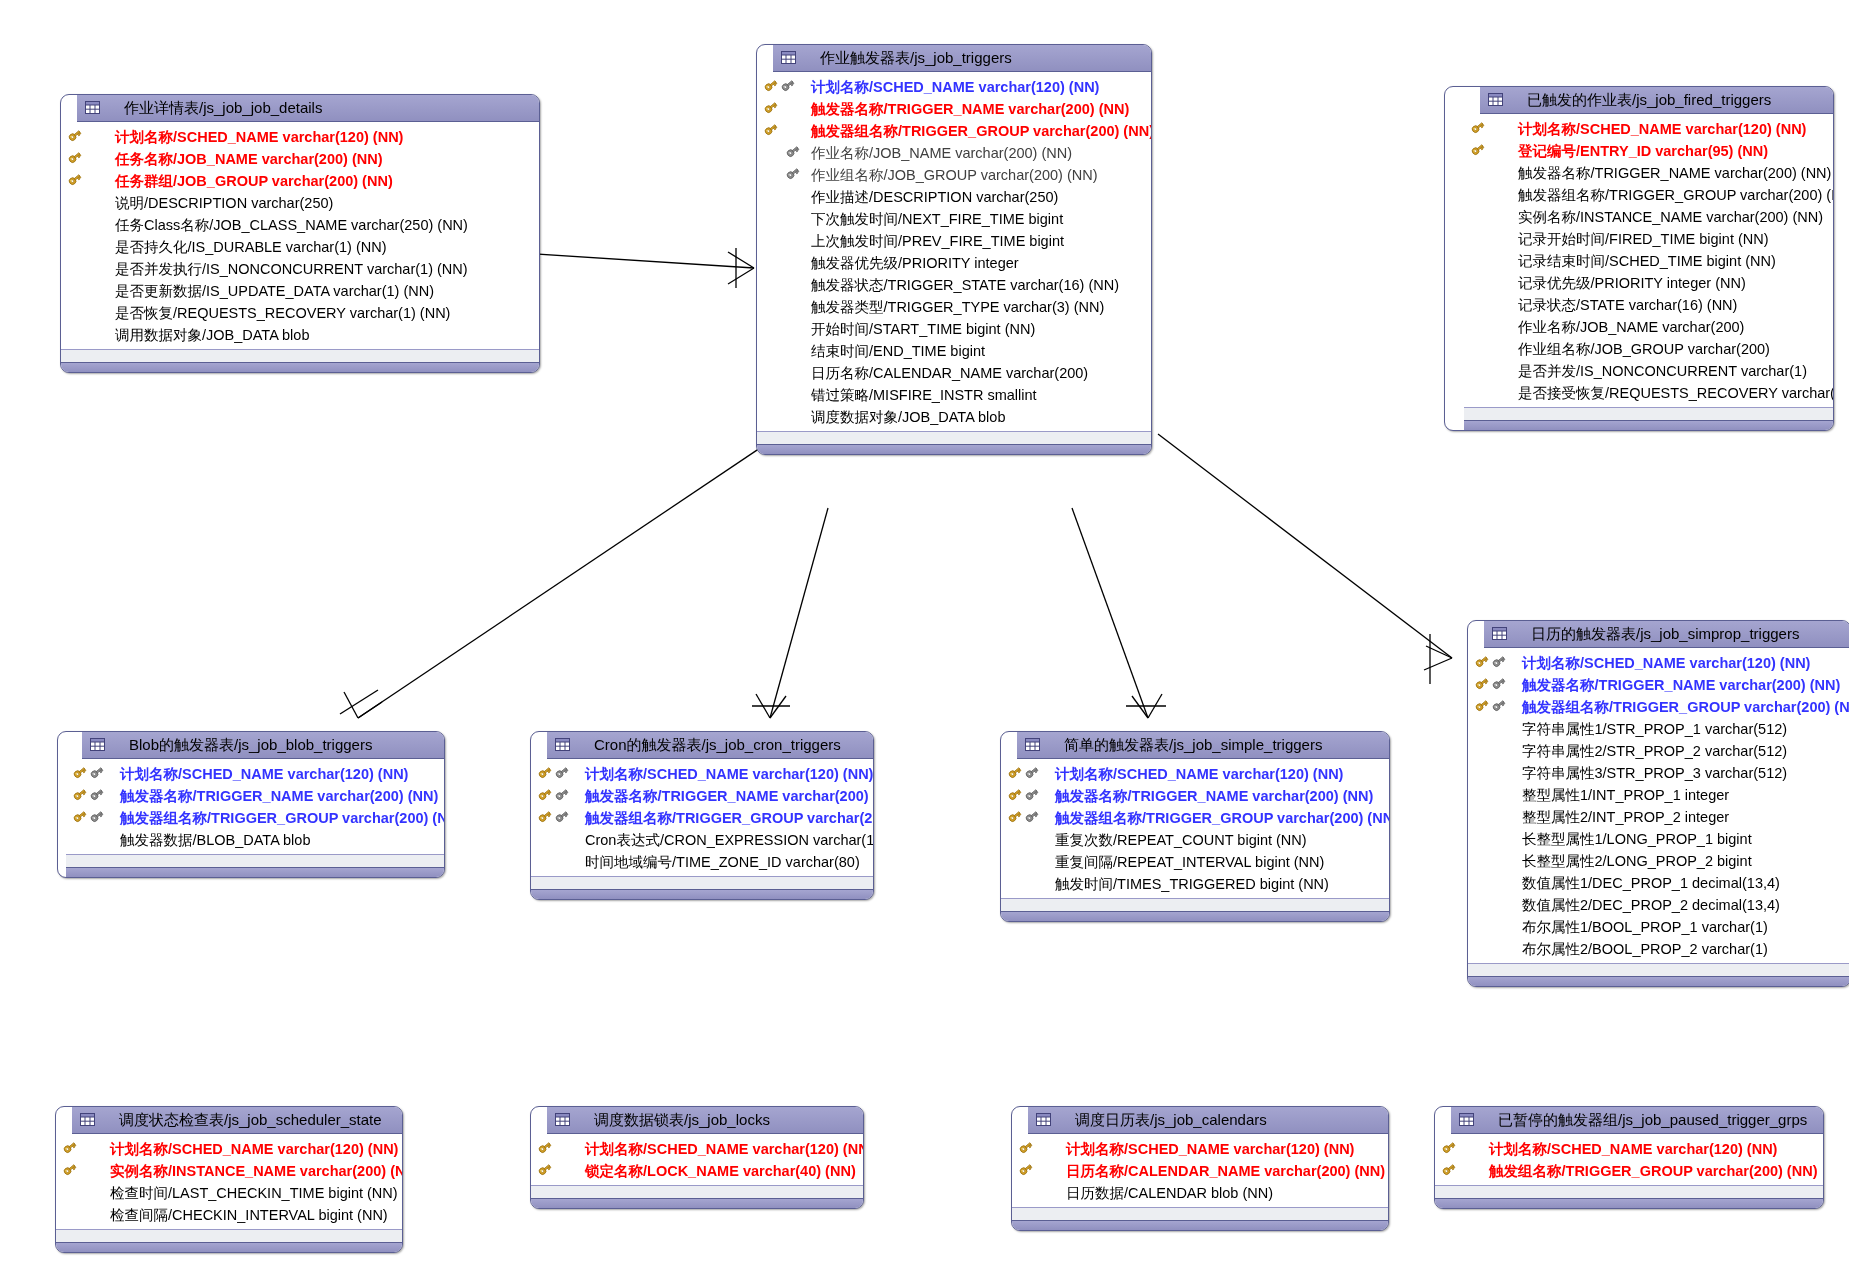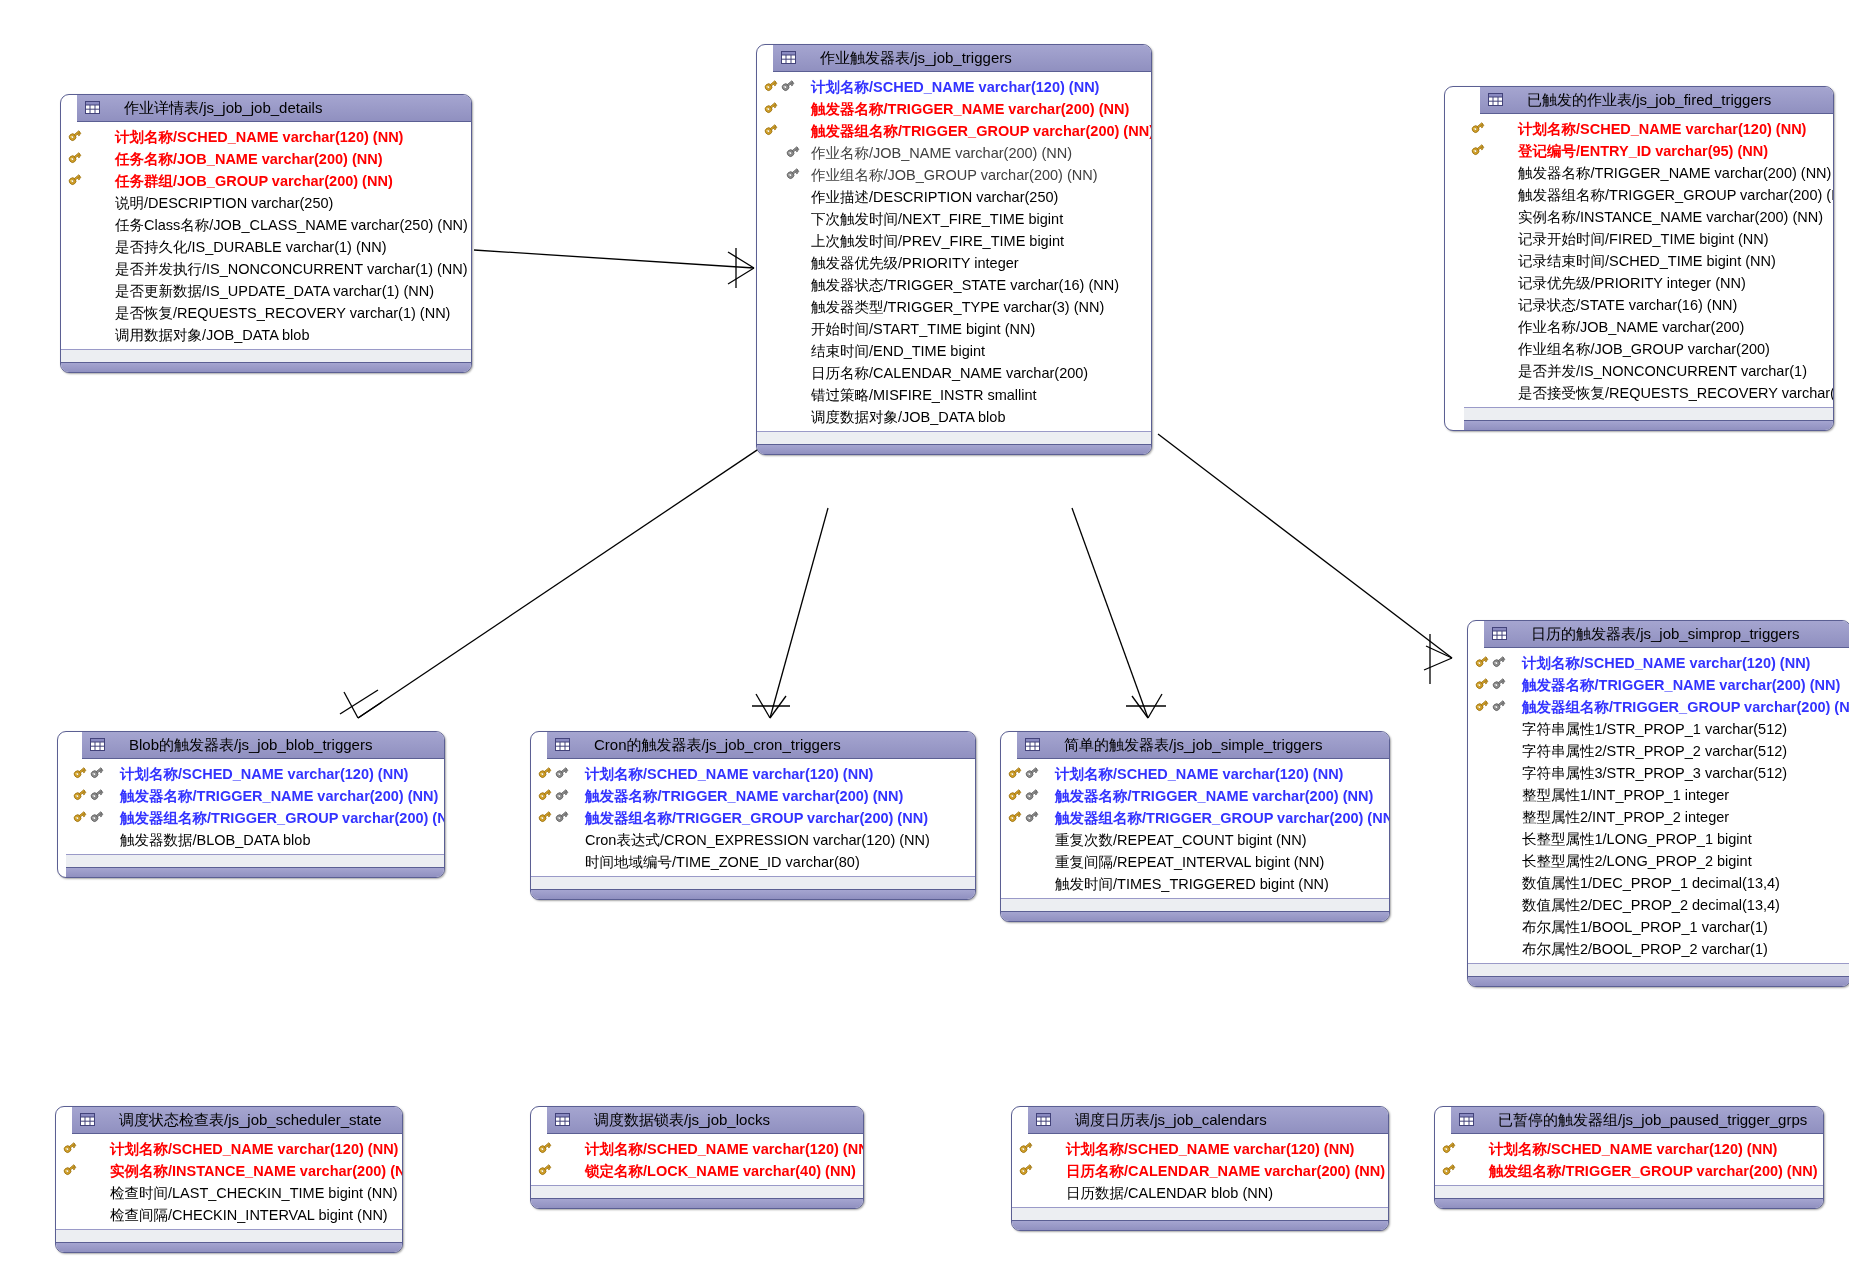--- a/index.html
+++ b/index.html
@@ -105,21 +105,21 @@
       <line x1="1158" y1="434" x2="1452" y2="658"></line>
       <g>
         <line x1="1452" y1="658" x2="1426" y2="646"></line>
         <line x1="1452" y1="658" x2="1424" y2="670"></line>
         <line x1="1430" y1="634" x2="1430" y2="684"></line>
       </g>
     </g>
   </svg>
 
   <div id="entities">
-      <div class="entity" style="left: 60px; top: 94px; width: 412px;">
+      <div class="entity" style="left: 60px; top: 94px; width: 480px;">
         <div class="ent-head">
           <span><svg class="tblicon" viewBox="0 0 15 13" xmlns="http://www.w3.org/2000/svg">
               <rect x="0.5" y="0.5" width="14" height="12" fill="#ffffff" stroke="#43437a"></rect>
               <rect x="0.5" y="0.5" width="14" height="3.5" fill="#8a8ac0" stroke="#43437a"></rect>
               <line x1="5" y1="4" x2="5" y2="12.5" stroke="#43437a"></line>
               <line x1="10" y1="4" x2="10" y2="12.5" stroke="#43437a"></line>
               <line x1="0.5" y1="8.2" x2="14.5" y2="8.2" stroke="#43437a"></line>
             </svg></span>
           <span class="ent-title">作业详情表/js_job_job_details</span>
         </div>
@@ -659,21 +659,21 @@
             <span class="fld pkfk">触发器组名称/TRIGGER_GROUP varchar(200) (NN)</span>
           </div>
           <div class="row">
             <span class="keys"></span>
             <span class="fld plain">触发器数据/BLOB_DATA blob</span>
           </div>
         </div>
         <div class="ent-foot"></div>
         <div class="ent-foot-bar"></div>
       </div>
-      <div class="entity" style="left: 530px; top: 731px; width: 446px;">
+      <div class="entity" style="left: 530px; top: 731px; width: 344px;">
         <div class="ent-head">
           <span><svg class="tblicon" viewBox="0 0 15 13" xmlns="http://www.w3.org/2000/svg">
               <rect x="0.5" y="0.5" width="14" height="12" fill="#ffffff" stroke="#43437a"></rect>
               <rect x="0.5" y="0.5" width="14" height="3.5" fill="#8a8ac0" stroke="#43437a"></rect>
               <line x1="5" y1="4" x2="5" y2="12.5" stroke="#43437a"></line>
               <line x1="10" y1="4" x2="10" y2="12.5" stroke="#43437a"></line>
               <line x1="0.5" y1="8.2" x2="14.5" y2="8.2" stroke="#43437a"></line>
             </svg></span>
           <span class="ent-title">Cron的触发器表/js_job_cron_triggers</span>
         </div>

